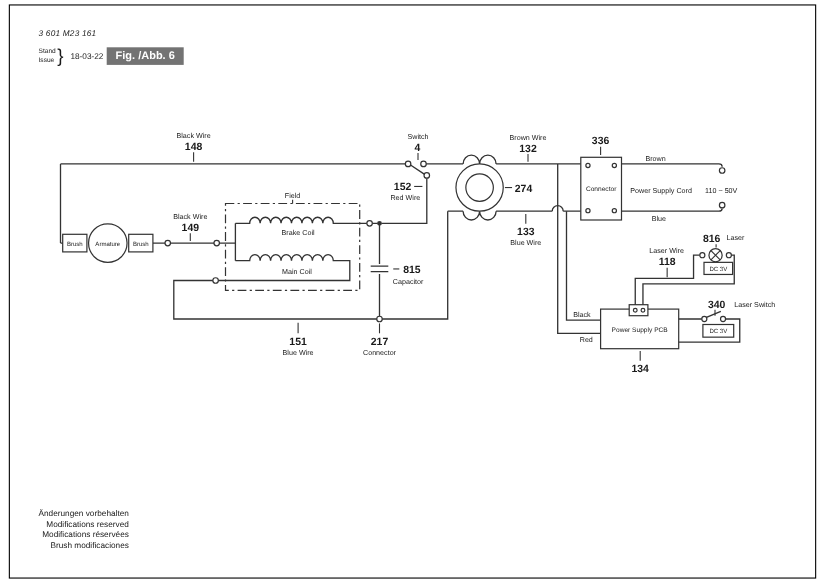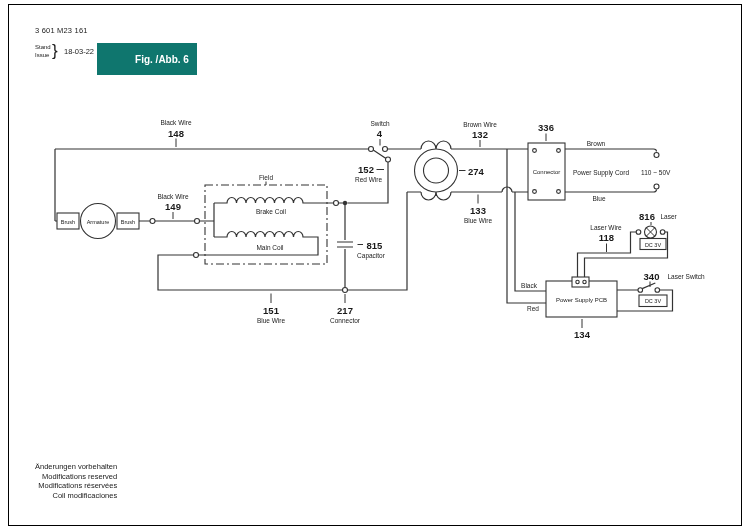--- a/index.html
+++ b/index.html
@@ -1,25 +1,25 @@
 <!DOCTYPE html>
 <html><head>
 <meta charset="utf-8">
 <style>
   html,body{margin:0;padding:0;background:#fff;}
   #page{position:relative;width:750px;height:530px;background:#ffffff;overflow:hidden;
         font-family:"Liberation Sans", sans-serif;color:#1a1a1a;}
   .frame{position:absolute;left:8px;top:4px;width:732px;height:520px;border:1px solid #000;}
   .abs{position:absolute;}
-  .partno{left:35px;top:26px;font-size:7.5px;letter-spacing:.2px;}
+  .partno{left:35px;top:26px;font-size:7.5px;letter-spacing:.2px;font-style:italic;}
   .standissue{left:35px;top:43px;font-size:6px;line-height:8px;}
   .brace{left:52px;top:41px;font-size:17px;font-weight:400;}
   .date{left:64px;top:47px;font-size:7.5px;font-weight:normal;}
-  .figbox{left:97px;top:43px;width:70px;height:32px;background:#0f766e;color:#fff;
-          font-size:10px;font-weight:bold;display:flex;align-items:center;justify-content:center;padding-left:30px;}
+  .figbox{left:97px;top:43px;width:70px;height:16px;background:#737373;color:#fff;
+          font-size:10px;font-weight:bold;display:flex;align-items:center;justify-content:center;}
   .footer{left:35px;top:462px;font-size:7.5px;line-height:9.5px;text-align:right;}
   svg{position:absolute;left:0;top:0;}
   .w{fill:none;stroke:#333333;stroke-width:1.2;}
   .thin{fill:none;stroke:#333333;stroke-width:1;}
   .dashdot{fill:none;stroke:#333333;stroke-width:1.1;stroke-dasharray:8 3 2 3;}
   .term{fill:#ffffff;stroke:#333333;stroke-width:1.1;}
   .dot{fill:#333333;stroke:none;}
   .boxw{fill:#ffffff;stroke:#333333;stroke-width:1.1;}
   text{fill:#1a1a1a;font-family:"Liberation Sans", sans-serif;}
   .lbl{font-size:6.5px;}
@@ -203,15 +203,15 @@
       <path class="thin" d="M345 294 V303"></path>
       <text class="ref tc" x="345" y="314">217</text>
       <text class="lbl tc" x="345" y="322.5">Connector</text>
     </g>
   </svg>
 
   <div class="abs footer">
     <div>Änderungen vorbehalten</div>
     <div>Modifications reserved</div>
     <div>Modifications réservées</div>
-    <div>Coil modificaciones</div>
+    <div>Brush modificaciones</div>
   </div>
 </div>
 
 </body></html>

